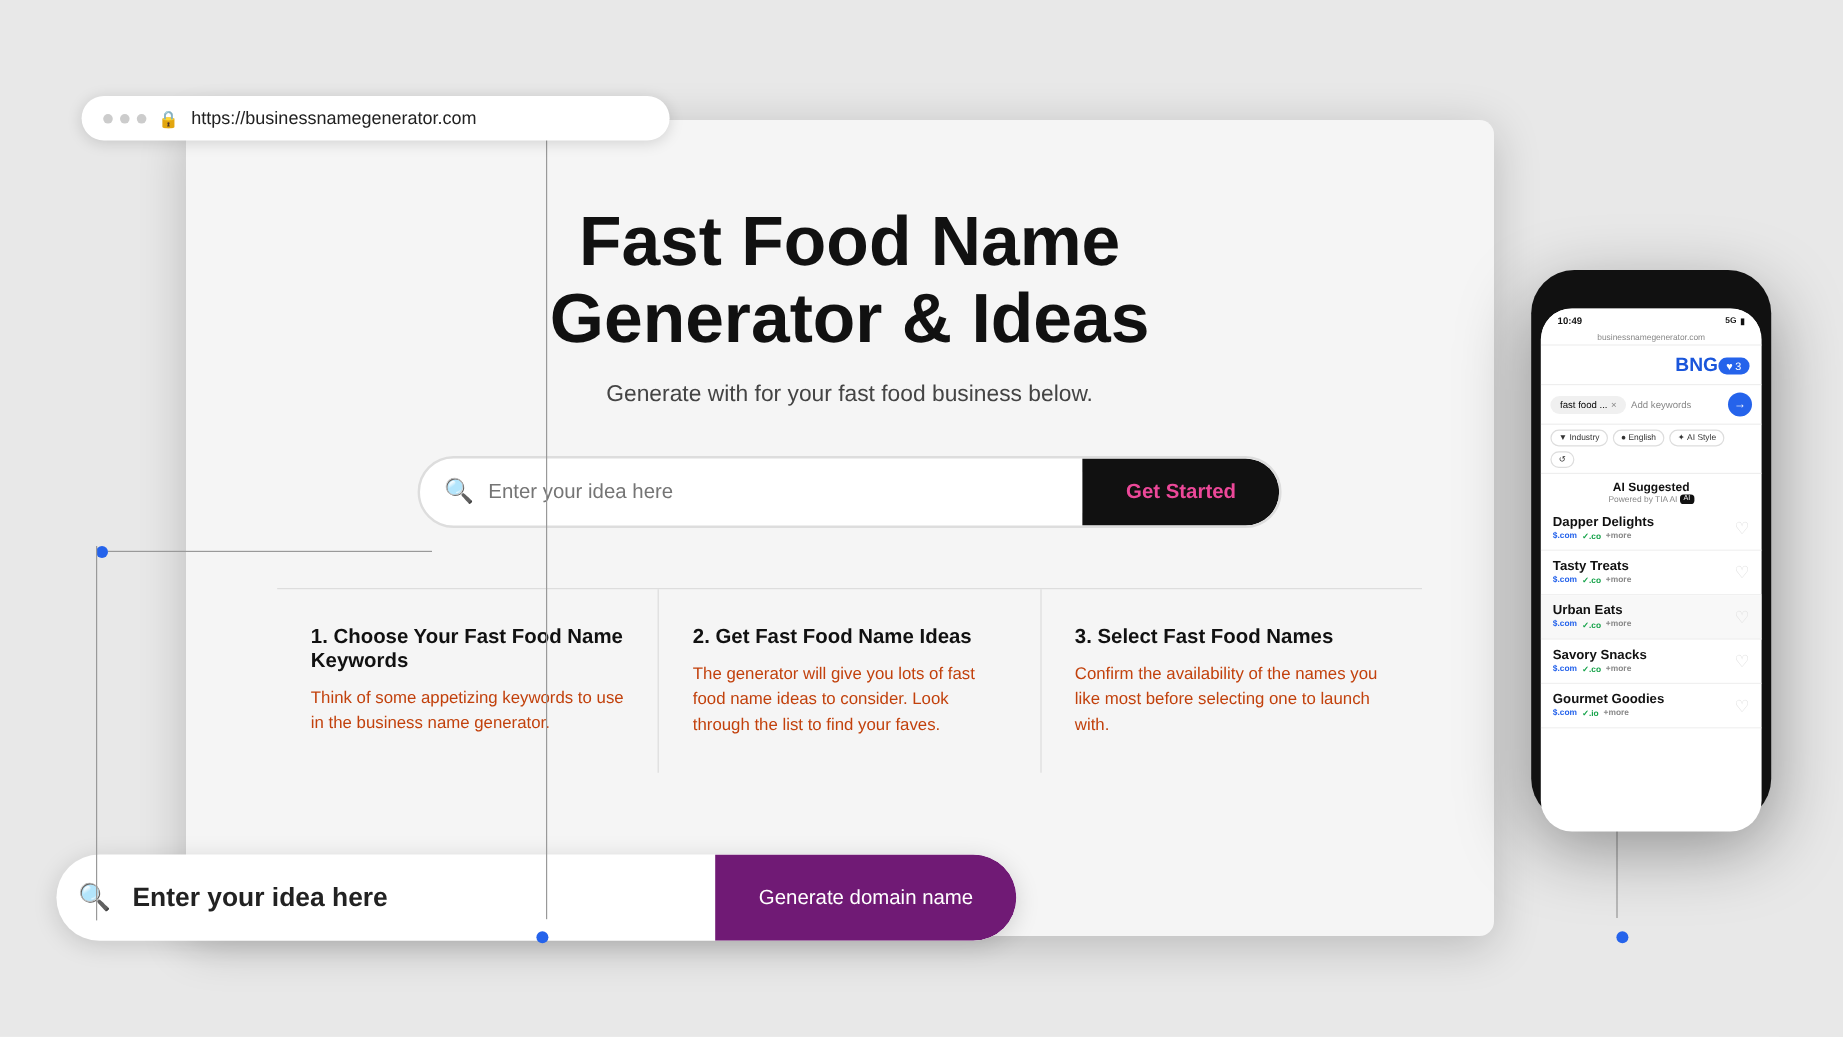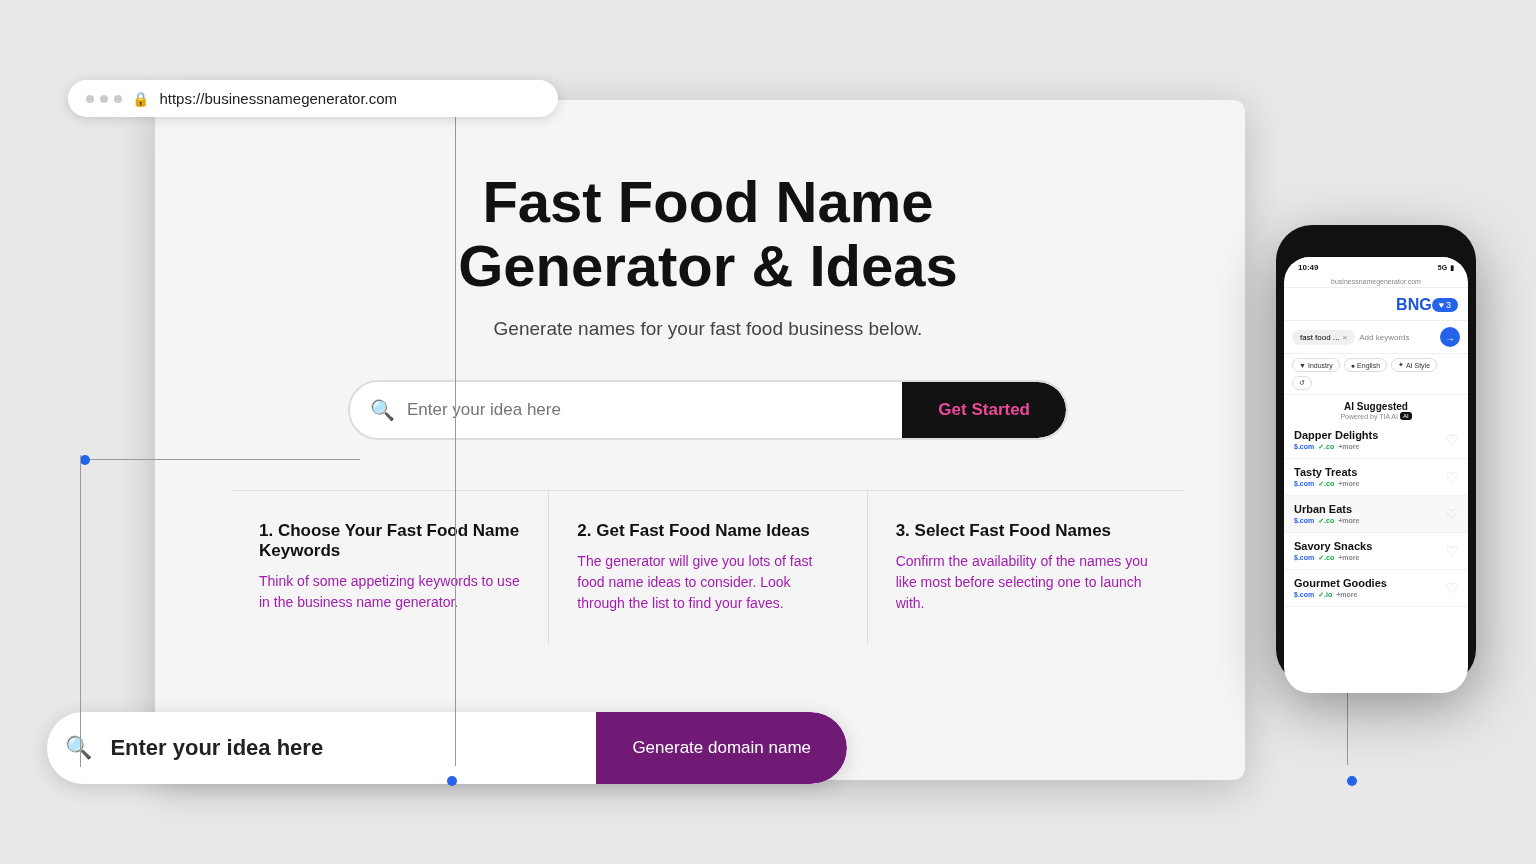--- a/index.html
+++ b/index.html
@@ -139,21 +139,21 @@
       border-right: none;
     }
     .step-title {
       font-size: 17px;
       font-weight: 800;
       color: #111;
       margin-bottom: 10px;
     }
     .step-desc {
       font-size: 14px;
-      color: #a21caf;
+      color: #c2410c;
       line-height: 1.5;
     }
     .annotation-dot {
       position: absolute;
       width: 10px;
       height: 10px;
       border-radius: 50%;
       background: #2563eb;
     }
 
@@ -407,21 +407,21 @@
     <div class="browser-dot"></div>
     <div class="browser-dot"></div>
   </div>
   <span class="lock-icon">🔒</span>
   <span class="browser-url">https://businessnamegenerator.com</span>
 </div>
 
 <div class="browser-window">
   <div class="main-content">
     <h1 class="page-title">Fast Food Name Generator &amp; Ideas</h1>
-    <p class="page-subtitle">Generate names for your fast food business below.</p>
+    <p class="page-subtitle">Generate with for your fast food business below.</p>
 
     <div class="search-container">
       <div class="search-input-area">
         <span class="search-icon-main">🔍</span>
         <input class="search-input-field" type="text" placeholder="Enter your idea here" style="">
       </div>
       <button class="get-started-btn">Get Started</button>
     </div>
 
     <div class="steps-section">

